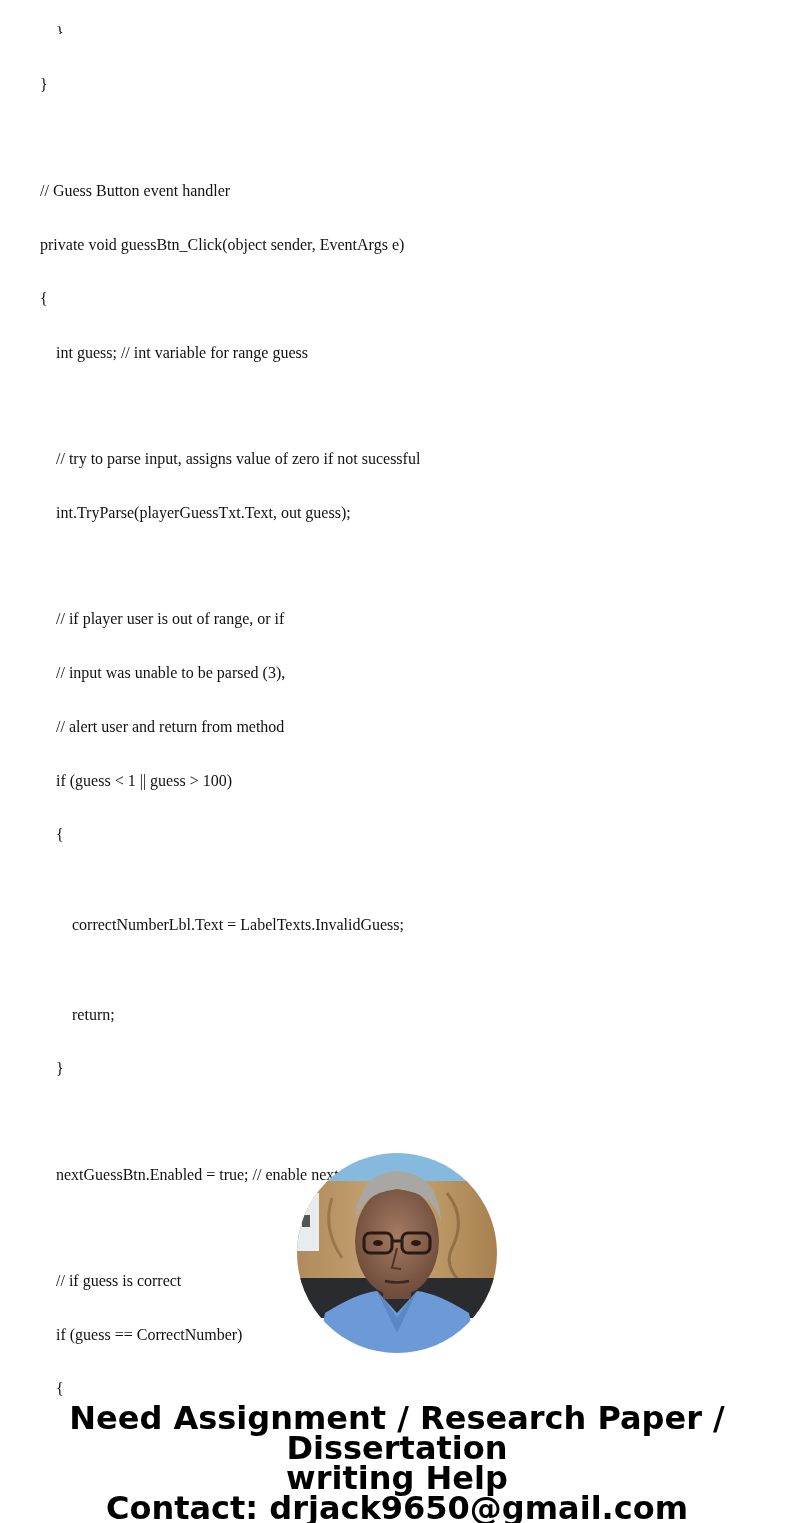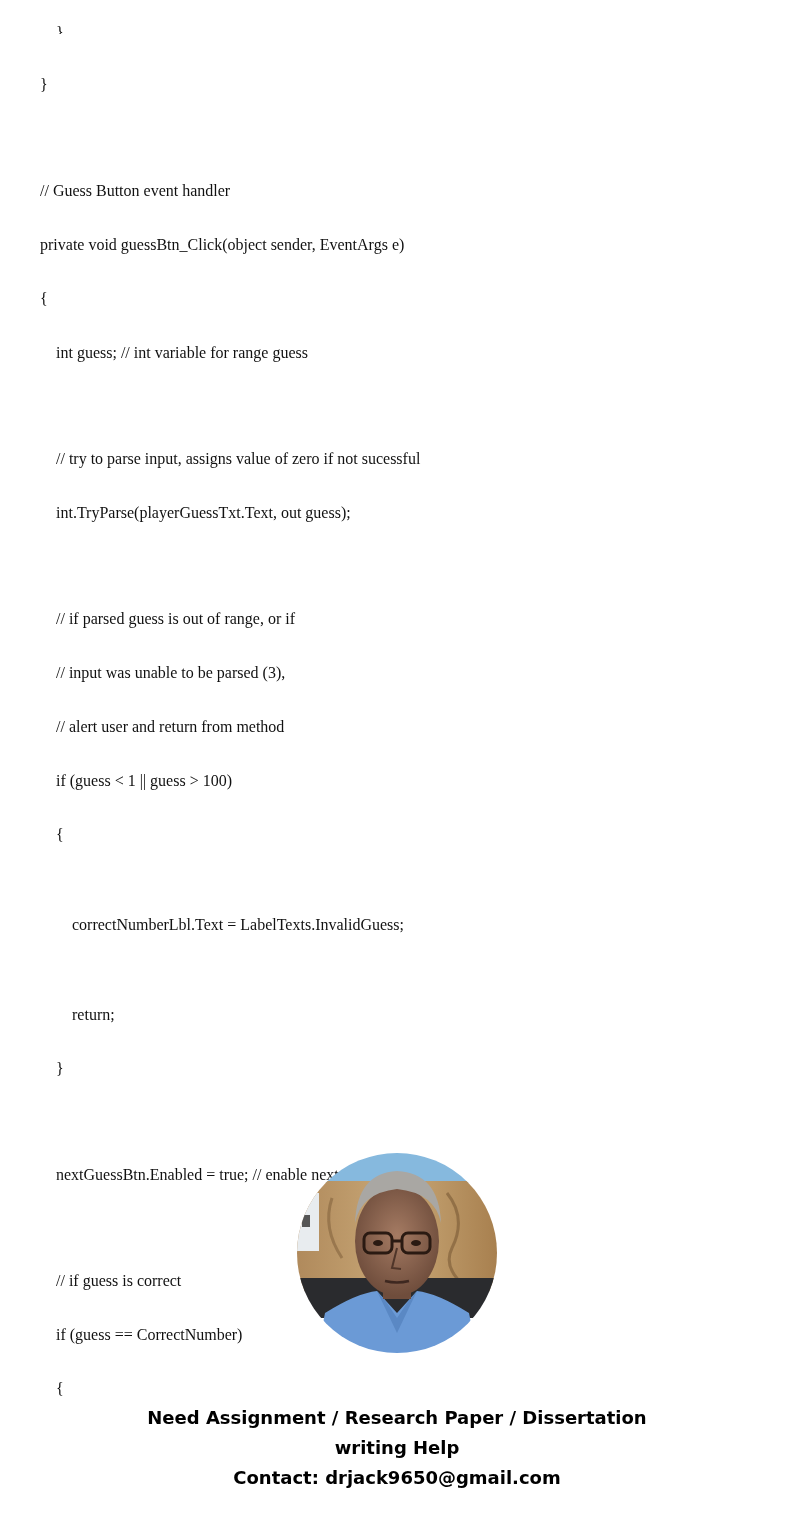--- a/index.html
+++ b/index.html
@@ -45,42 +45,42 @@
   }
   .avatar-wrap svg { display: block; }
   .promo {
     position: absolute;
     left: 0;
     top: 1403px;
     width: 794px;
     text-align: center;
     font-family: "DejaVu Sans", "Liberation Sans", sans-serif;
     font-weight: bold;
-    font-size: 18px;
+    font-size: 32px;
     line-height: 30px;
     color: #000000;
   }
   .promo div { display: block; }
 </style>
 </head>
 <body>
 
 <div class="code">
   <span class="line i1" style="height:10px;overflow:hidden;position:relative;top:-8px;">}</span>
   <span class="line" style="margin-top:-2px;">}</span>
   <span class="blank"></span>
   <span class="line">// Guess Button event handler</span>
   <span class="line">private void guessBtn_Click(object sender, EventArgs e)</span>
   <span class="line">{</span>
   <span class="line i1">int guess; // int variable for range guess</span>
   <span class="blank"></span>
   <span class="line i1">// try to parse input, assigns value of zero if not sucessful</span>
   <span class="line i1">int.TryParse(playerGuessTxt.Text, out guess);</span>
   <span class="blank"></span>
-  <span class="line i1">// if parsed guess is out of range, or if</span>
+  <span class="line i1">// if player user is out of range, or if</span>
   <span class="line i1">// input was unable to be parsed (3),</span>
   <span class="line i1">// alert user and return from method</span>
   <span class="line i1">if (guess &lt; 1 || guess &gt; 100)</span>
   <span class="line i1">{</span>
   <span class="line i2">correctNumberLbl.Text = LabelTexts.InvalidGuess;</span>
   <span class="line i2">return;</span>
   <span class="line i1">}</span>
   <span class="blank"></span>
   <span class="line i1">nextGuessBtn.Enabled = true; // enable next guess button</span>
   <span class="blank"></span>

